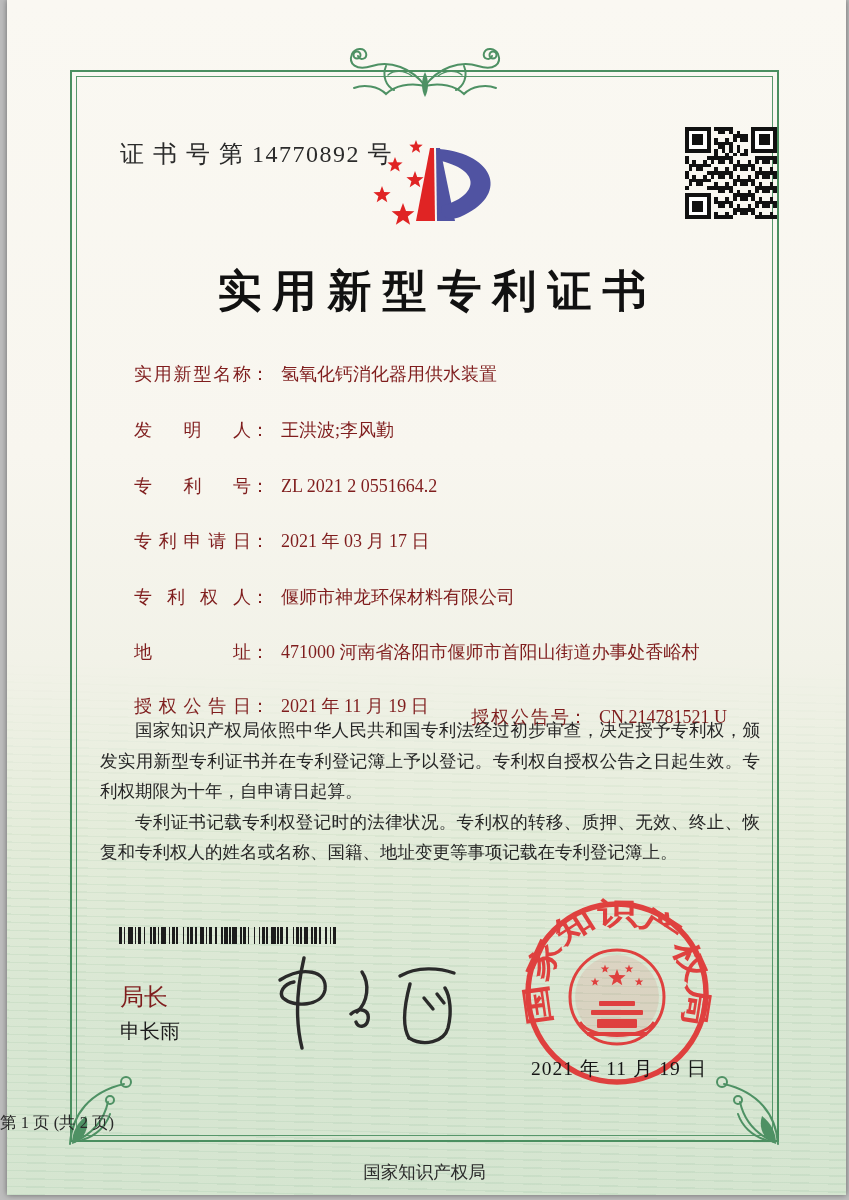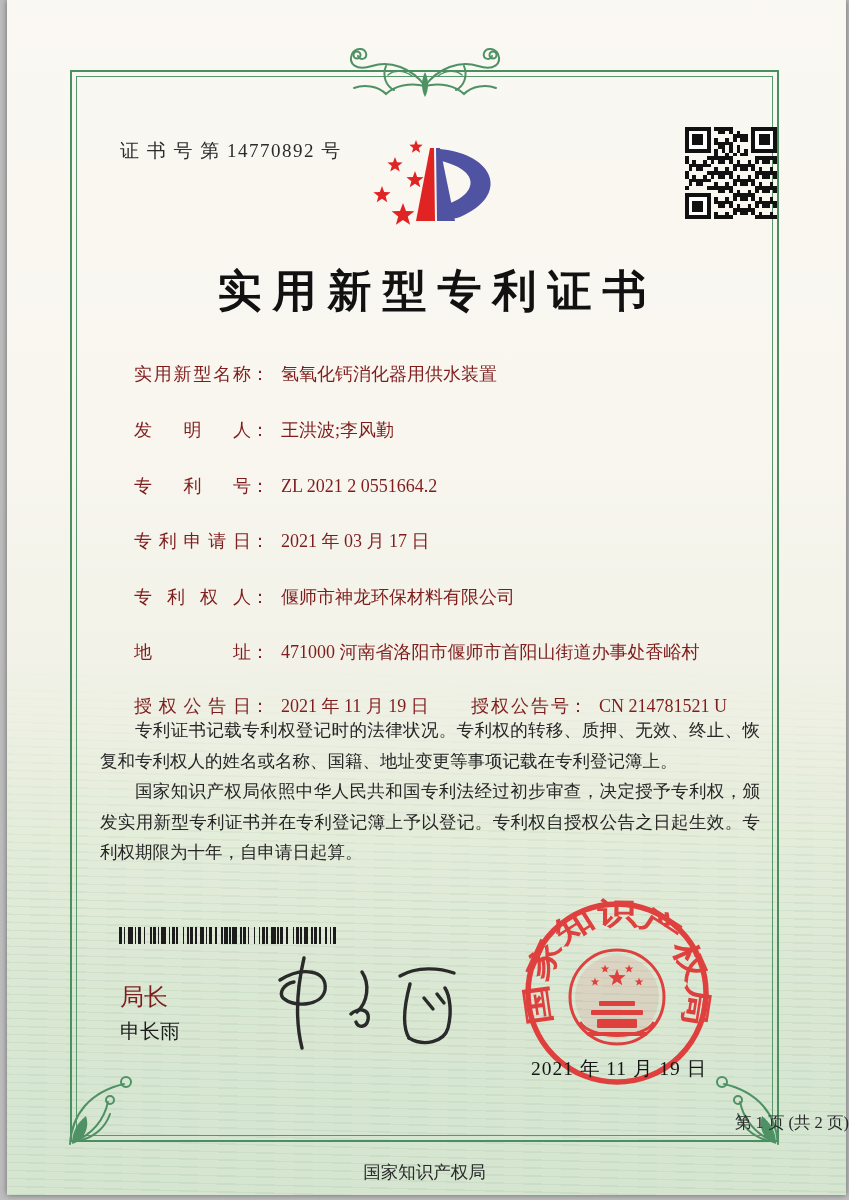--- a/index.html
+++ b/index.html
@@ -16,50 +16,50 @@
     mask-image:linear-gradient(180deg,transparent 0,#000 45%); }
 
   
   .frame-outer { position:absolute; left:70px; top:70px; width:709px; height:1072px;
     border:2.5px solid #4a8f60; }
   .frame-inner { position:absolute; left:4px; top:4px; right:4px; bottom:4px;
     border:1px solid #57976b; }
 
   .abs { position:absolute; }
 
-  .cert-no { left:120px; top:138px; font-size:19px; letter-spacing:1.5px; color:#2b2b2b; }
+  .cert-no { left:120px; top:138px; font-size:24px; letter-spacing:1.5px; color:#2b2b2b; }
 
   .logo { left:338px; top:114px; }
   .qr { left:685px; top:127px; }
 
   .title { left:0; right:0; top:262px; text-align:center; font-size:44px; font-weight:bold;
     letter-spacing:11px; text-indent:11px; color:#111; font-family:"Liberation Serif","DejaVu Serif",serif;padding-left:15px; }
 
   .row { left:134px; font-size:18px; color:#7f1d1d; white-space:nowrap; }
   .row .lbl { display:inline-block; width:117px; text-align:justify; text-align-last:justify; vertical-align:bottom; }
   .row .colon { display:inline-block; margin-right:12px; }
   .row2 { position:absolute; left:337px; top:0; }
-  .row2 .lbl { display:inline-block; width:98px; text-align:justify; text-align-last:justify; }
+  .row2 .lbl { display:inline-block; width:98px; text-align:justify; text-align-last:justify;margin-top:11px; }
 
   .paras { left:100px; top:715px; width:660px; font-size:17.5px; line-height:30.5px;
     text-align:justify; color:#262626; }
   .paras p { text-indent:2em; }
 
   .barcode { left:119px; top:927px; }
 
   .director { left:120px; top:981px; font-size:24px; color:#7f1d1d;
     font-family:"Liberation Sans","DejaVu Sans",sans-serif; }
   .director-name { left:120px; top:1018px; font-size:20px; color:#1d1d1d;
     font-family:"Liberation Sans","DejaVu Sans",sans-serif; }
   .signature { left:252px; top:948px; }
 
   .seal { left:520px; top:898px; }
   .seal-date { left:531px; top:1055px; font-size:19.5px; color:#151515; letter-spacing:1px; }
 
-  .page-info { left:0; right:0; top:1112px; text-align:right; font-size:16.5px; color:#2a2a2a; }
+  .page-info { left:0; right:0; top:1112px; text-align:left; font-size:16.5px; color:#2a2a2a; }
   .back-note { left:0; right:0; top:1160px; text-align:center; font-size:17.5px; color:#2a2a2a; }
 </style>
 </head>
 <body>
 
 <div class="paper"></div>
 <div class="waves"></div>
 
 <div class="frame-outer">
   <div class="frame-inner"></div>
@@ -147,22 +147,22 @@
   <span class="lbl">地址</span><span class="colon">：</span><span>471000 河南省洛阳市偃师市首阳山街道办事处香峪村</span>
 </div>
 <div class="abs row" style="top:694px;">
   <span class="lbl">授权公告日</span><span class="colon">：</span><span>2021 年 11 月 19 日</span>
   <span class="row2">
     <span class="lbl">授权公告号</span><span class="colon">：</span><span>CN 214781521 U</span>
   </span>
 </div>
 
 <div class="abs paras">
+  <p>国家知识产权局依照中华人民共和国专利法经过初步审查，决定授予专利权，颁发实用新型专利证书并在专利登记簿上予以登记。专利权自授权公告之日起生效。专利权期限为十年，自申请日起算。</p>
   <p>专利证书记载专利权登记时的法律状况。专利权的转移、质押、无效、终止、恢复和专利权人的姓名或名称、国籍、地址变更等事项记载在专利登记簿上。</p>
-  <p>国家知识产权局依照中华人民共和国专利法经过初步审查，决定授予专利权，颁发实用新型专利证书并在专利登记簿上予以登记。专利权自授权公告之日起生效。专利权期限为十年，自申请日起算。</p>
 </div>
 
 <svg id="barcode" class="abs barcode" width="217" height="17" viewBox="0 0 217 17" shape-rendering="crispEdges">
     <rect x="0.0" y="0" width="3.1" height="17" fill="#1c1c1c"></rect>
     <rect x="4.7" y="0" width="1.6" height="17" fill="#1c1c1c"></rect>
     <rect x="9.3" y="0" width="4.7" height="17" fill="#1c1c1c"></rect>
     <rect x="15.5" y="0" width="1.6" height="17" fill="#1c1c1c"></rect>
     <rect x="18.6" y="0" width="3.1" height="17" fill="#1c1c1c"></rect>
     <rect x="24.8" y="0" width="1.6" height="17" fill="#1c1c1c"></rect>
     <rect x="31.0" y="0" width="1.6" height="17" fill="#1c1c1c"></rect>

